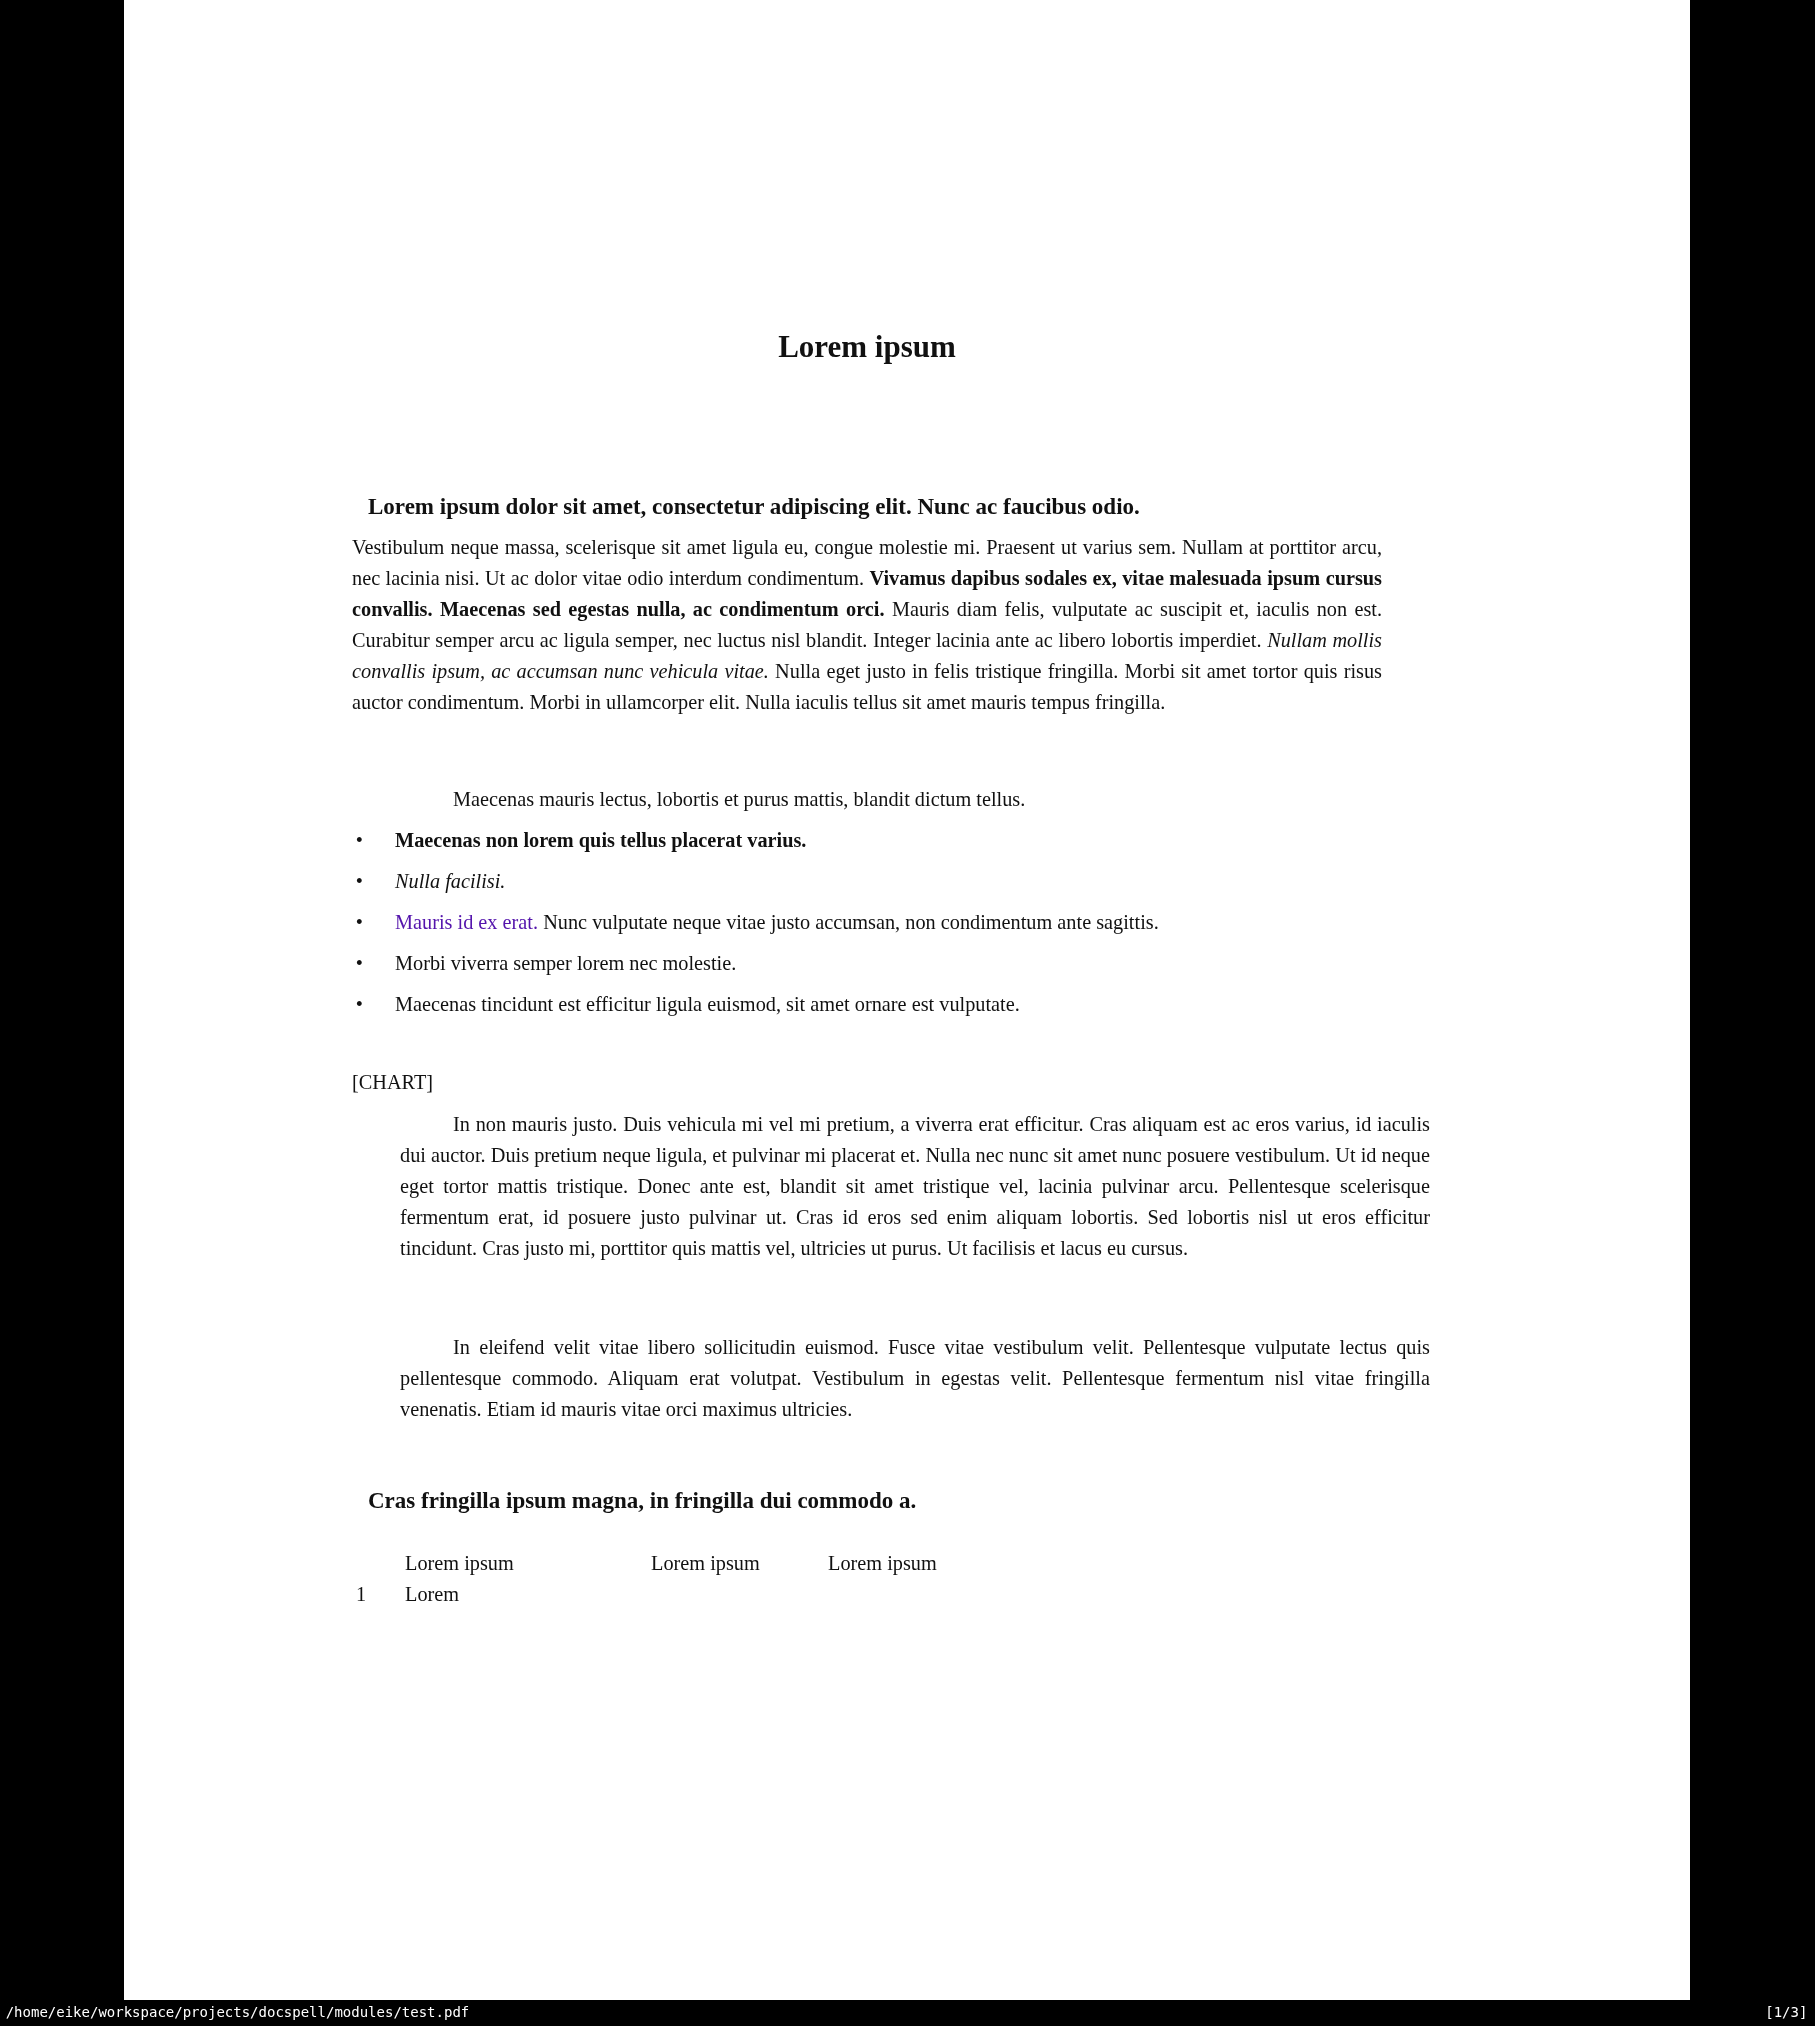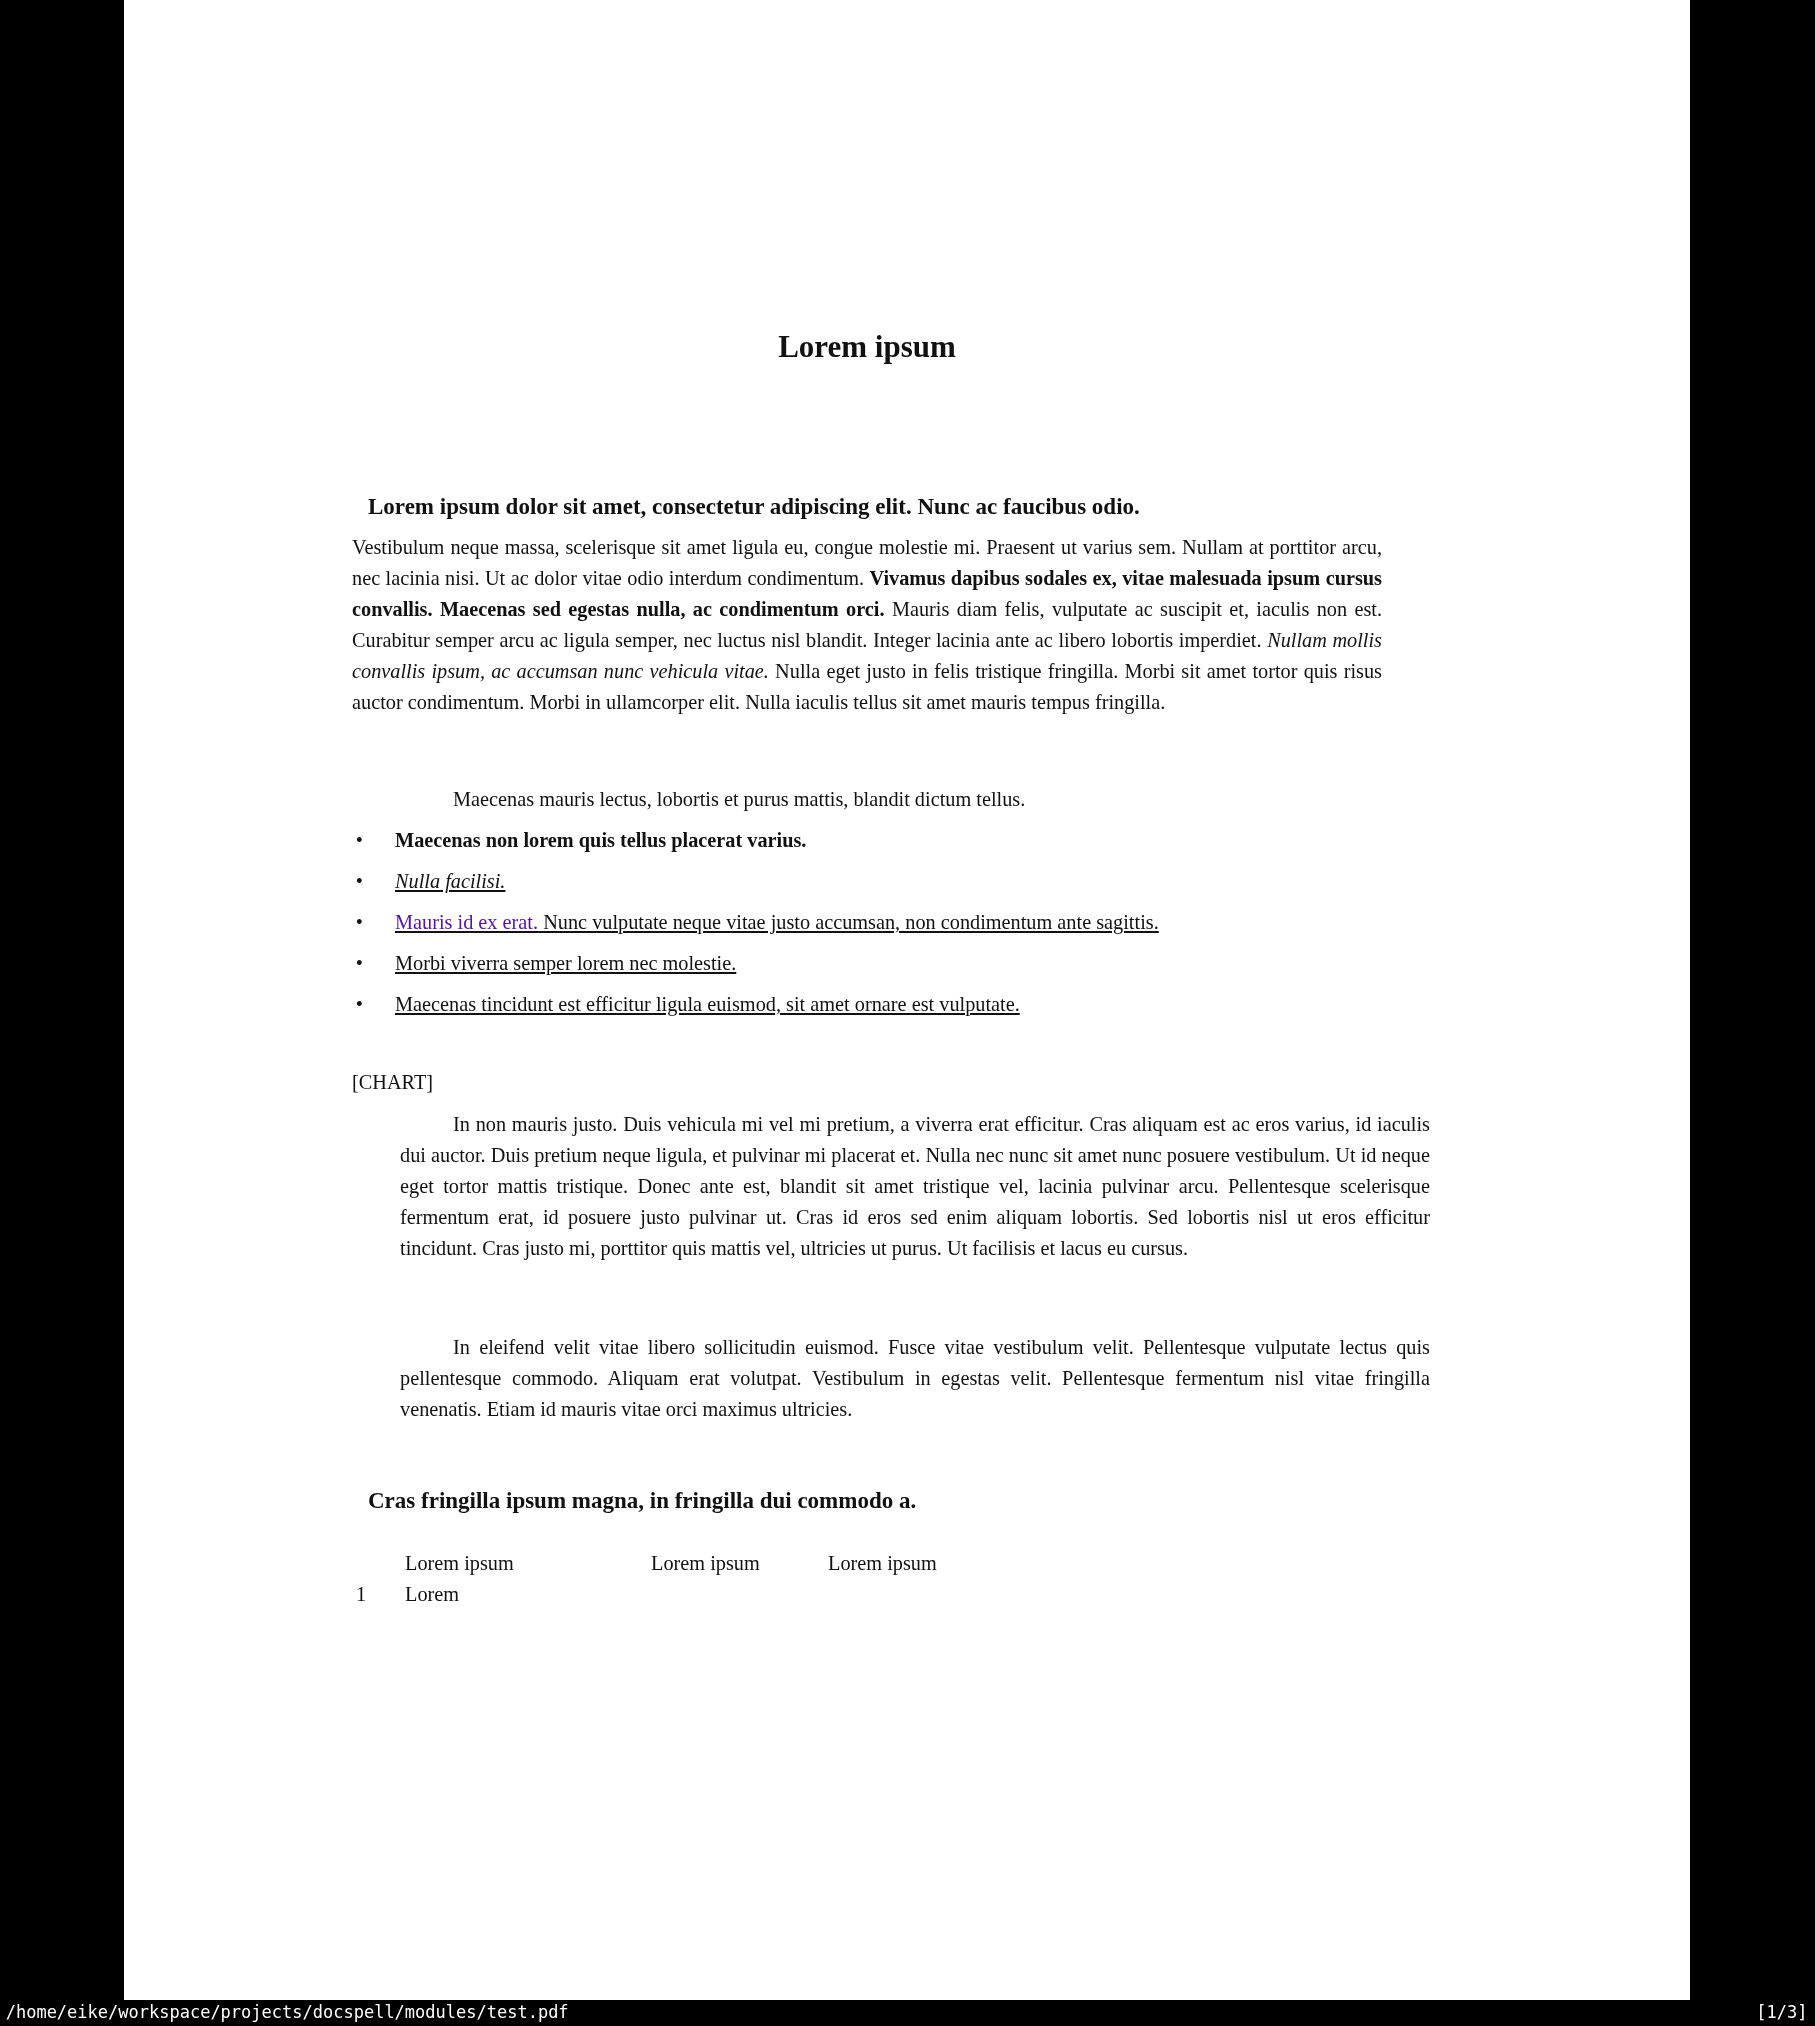--- a/index.html
+++ b/index.html
@@ -52,21 +52,21 @@
   .pos-para1{top:532px;}
   .pos-note{top:784px;}
   .indent{text-indent:53px;margin-left:48px;}
   .pos-bullets{top:825px;}
   .bullets{list-style:none;}
   .bullets li{
     position:relative;
     padding-left:43px;
     line-height:31px;
   }
-  .bullets li + li{margin-top:10px;text-decoration:underline;}
+  .bullets li + li{margin-top:10px;}
   .bullets li::before{
     content:"\2022";
     position:absolute;
     left:3.8px;
     top:0;
   }
   .pos-chart{top:1067px; text-align:left;}
   .pos-para2{top:1109px;}
   .pos-para3{top:1332px;}
   .pos-h2{top:1487px;}
@@ -89,21 +89,21 @@
   .tcell{text-align:left;}
   .tcell.tjustify{width:210px;text-align:justify;}
   
   .statusbar{
     position:absolute;
     left:0; bottom:0;
     width:1815px; height:26.5px;
     background:var(--statusbar-bg);
     color:var(--statusbar-text);
     font-family:"DejaVu Sans Mono", monospace;
-    font-size:17px;
+    font-size:14px;
     display:flex;
     justify-content:space-between;
     align-items:center;
     padding:0 7.6px 1.9px 5.7px;
   }
 </style>
 </head>
 <body>
 
 <div class="viewer">

